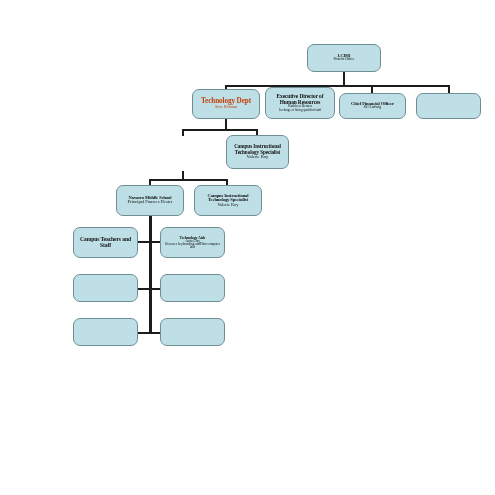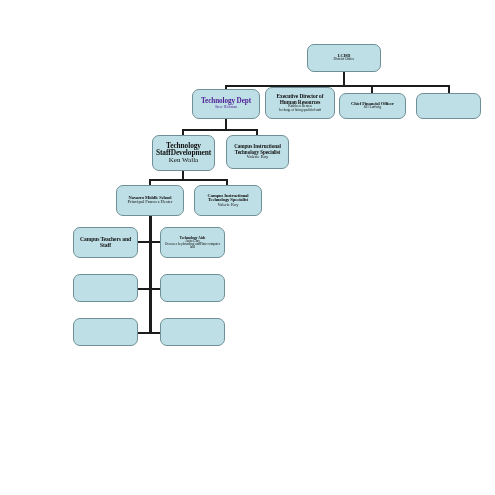--- a/index.html
+++ b/index.html
@@ -103,38 +103,34 @@
     <div class="conn" style="left: 138px; top: 241px; width: 12px; height: 2px; background: rgb(28, 28, 28);"></div>
     <div class="conn" style="left: 150px; top: 241px; width: 11px; height: 2px; background: rgb(28, 28, 28);"></div>
     <div class="conn" style="left: 138px; top: 288px; width: 12px; height: 2px; background: rgb(28, 28, 28);"></div>
     <div class="conn" style="left: 150px; top: 288px; width: 11px; height: 2px; background: rgb(28, 28, 28);"></div>
     <div class="conn" style="left: 138px; top: 332px; width: 12px; height: 2px; background: rgb(28, 28, 28);"></div>
     <div class="conn" style="left: 150px; top: 332px; width: 11px; height: 2px; background: rgb(28, 28, 28);"></div>
     <div class="node t-root" style="left: 307px; top: 44px; width: 74px; height: 28px; background: rgb(191, 223, 230); border-color: rgb(111, 143, 150); color: rgb(16, 16, 16);">
       <div class="ttl">LCISD</div>
       <div class="sub">District Office</div>
     </div>
-    <div class="node t-dept" style="left: 192px; top: 89px; width: 68px; height: 30px; background: rgb(191, 223, 230); border-color: rgb(111, 143, 150); color: #4c1d95;">
+    <div class="node t-dept" style="left: 192px; top: 89px; width: 68px; height: 30px; background: rgb(191, 223, 230); border-color: rgb(111, 143, 150); color: #c2410c;">
       <div class="ttl">Technology Dept</div>
       <div class="sub">Steve Hickman</div>
     </div>
     <div class="node t-hr" style="left: 265px; top: 87px; width: 70px; height: 32px; background: rgb(191, 223, 230); border-color: rgb(111, 143, 150); color: rgb(16, 16, 16);">
       <div class="ttl">Executive Director of Human Resources</div>
       <div class="sub">Kathleen Bemen</div>
       <div class="note">In charge of hiring qualified staff</div>
     </div>
     <div class="node t-cfo" style="left: 339px; top: 93px; width: 67px; height: 26px; background: rgb(191, 223, 230); border-color: rgb(111, 143, 150); color: rgb(16, 16, 16);">
       <div class="ttl">Chief Financial Officer</div>
       <div class="sub">Jill Ludwig</div>
     </div>
     <div class="node t-empty" style="left: 416px; top: 93px; width: 65px; height: 26px; background: rgb(191, 223, 230); border-color: rgb(111, 143, 150); color: rgb(16, 16, 16);"></div>
-    <div class="node t-staffdev" style="left: 152px; top: 135px; width: 63px; height: 36px; background: rgb(191, 223, 230); border-color: rgb(111, 143, 150); color: rgb(16, 16, 16);">
-      <div class="ttl">Technology StaffDevelopment</div>
-      <div class="sub">Ken Walla</div>
-    </div>
     <div class="node t-cits" style="left: 226px; top: 135px; width: 63px; height: 34px; background: rgb(191, 223, 230); border-color: rgb(111, 143, 150); color: rgb(16, 16, 16);">
       <div class="ttl">Campus Instructional Technology Specialist</div>
       <div class="sub">Valerie Roy</div>
     </div>
     <div class="node t-school" style="left: 116px; top: 185px; width: 68px; height: 31px; background: rgb(191, 223, 230); border-color: rgb(111, 143, 150); color: rgb(16, 16, 16);">
       <div class="ttl">Navarro Middle School</div>
       <div class="sub">Principal  Frances Hester</div>
     </div>
     <div class="node t-cits2" style="left: 194px; top: 185px; width: 68px; height: 31px; background: rgb(191, 223, 230); border-color: rgb(111, 143, 150); color: rgb(16, 16, 16);">
       <div class="ttl">Campus Instructional Technology Specialist</div>

